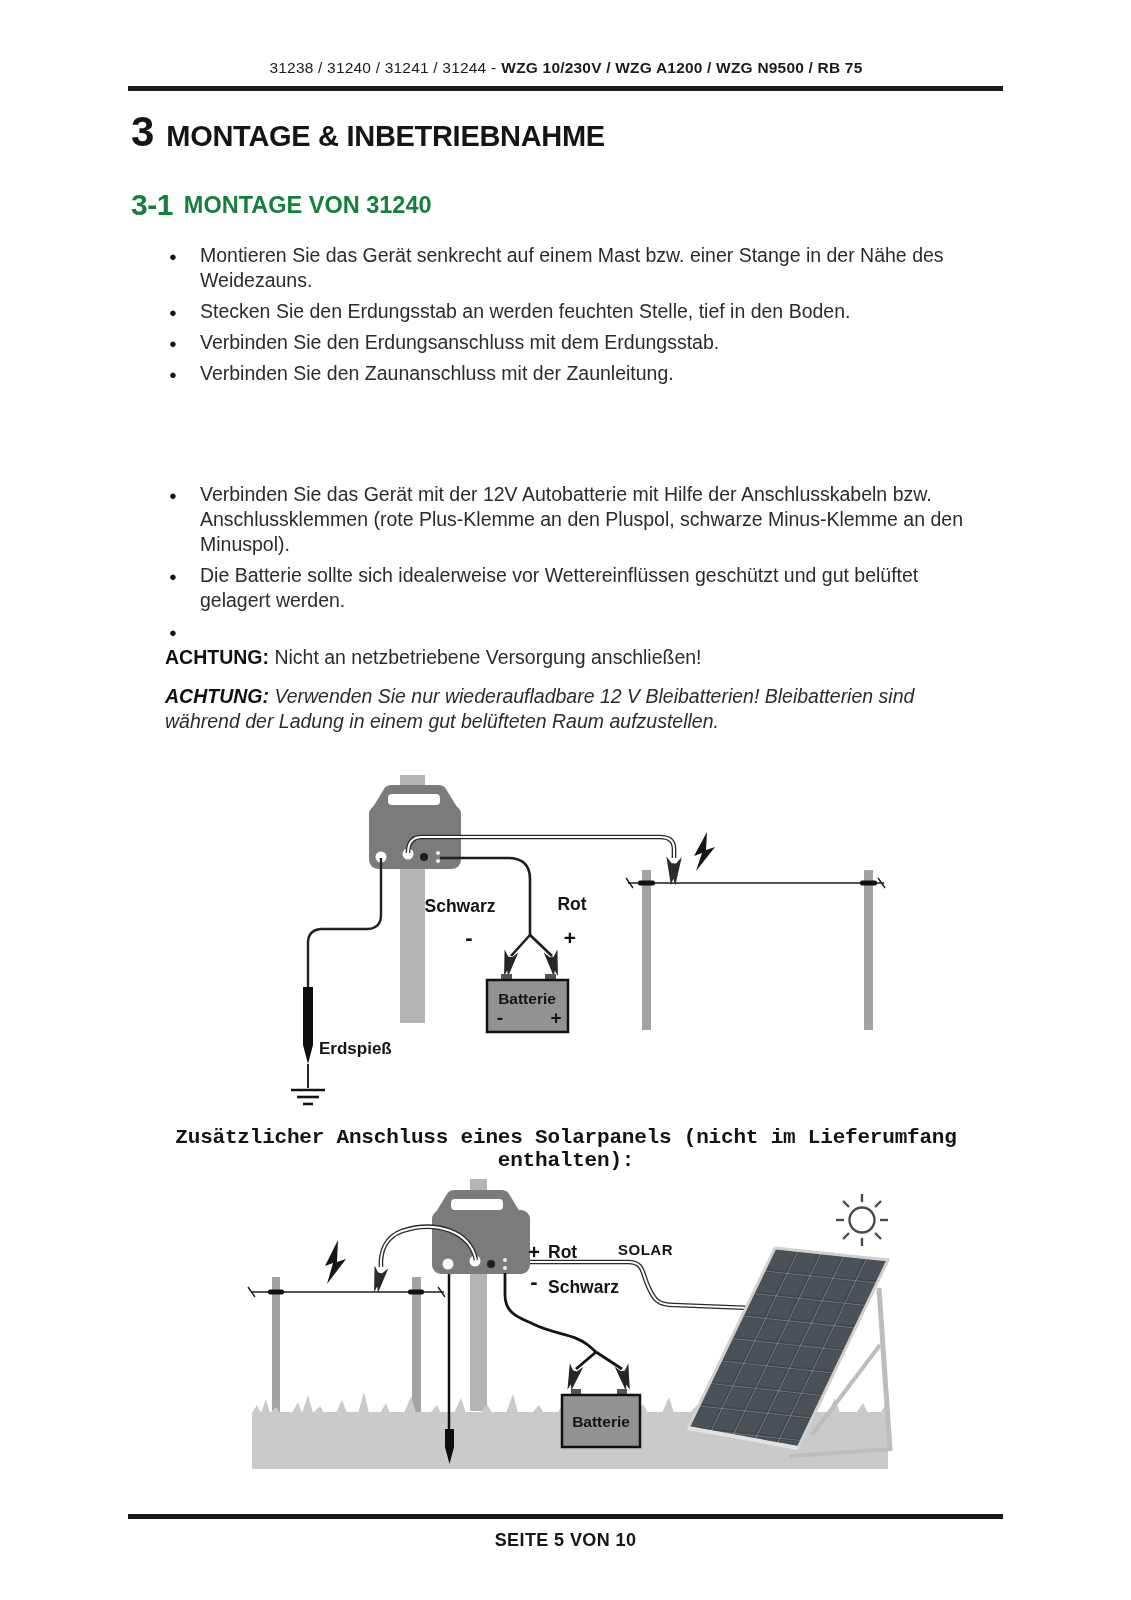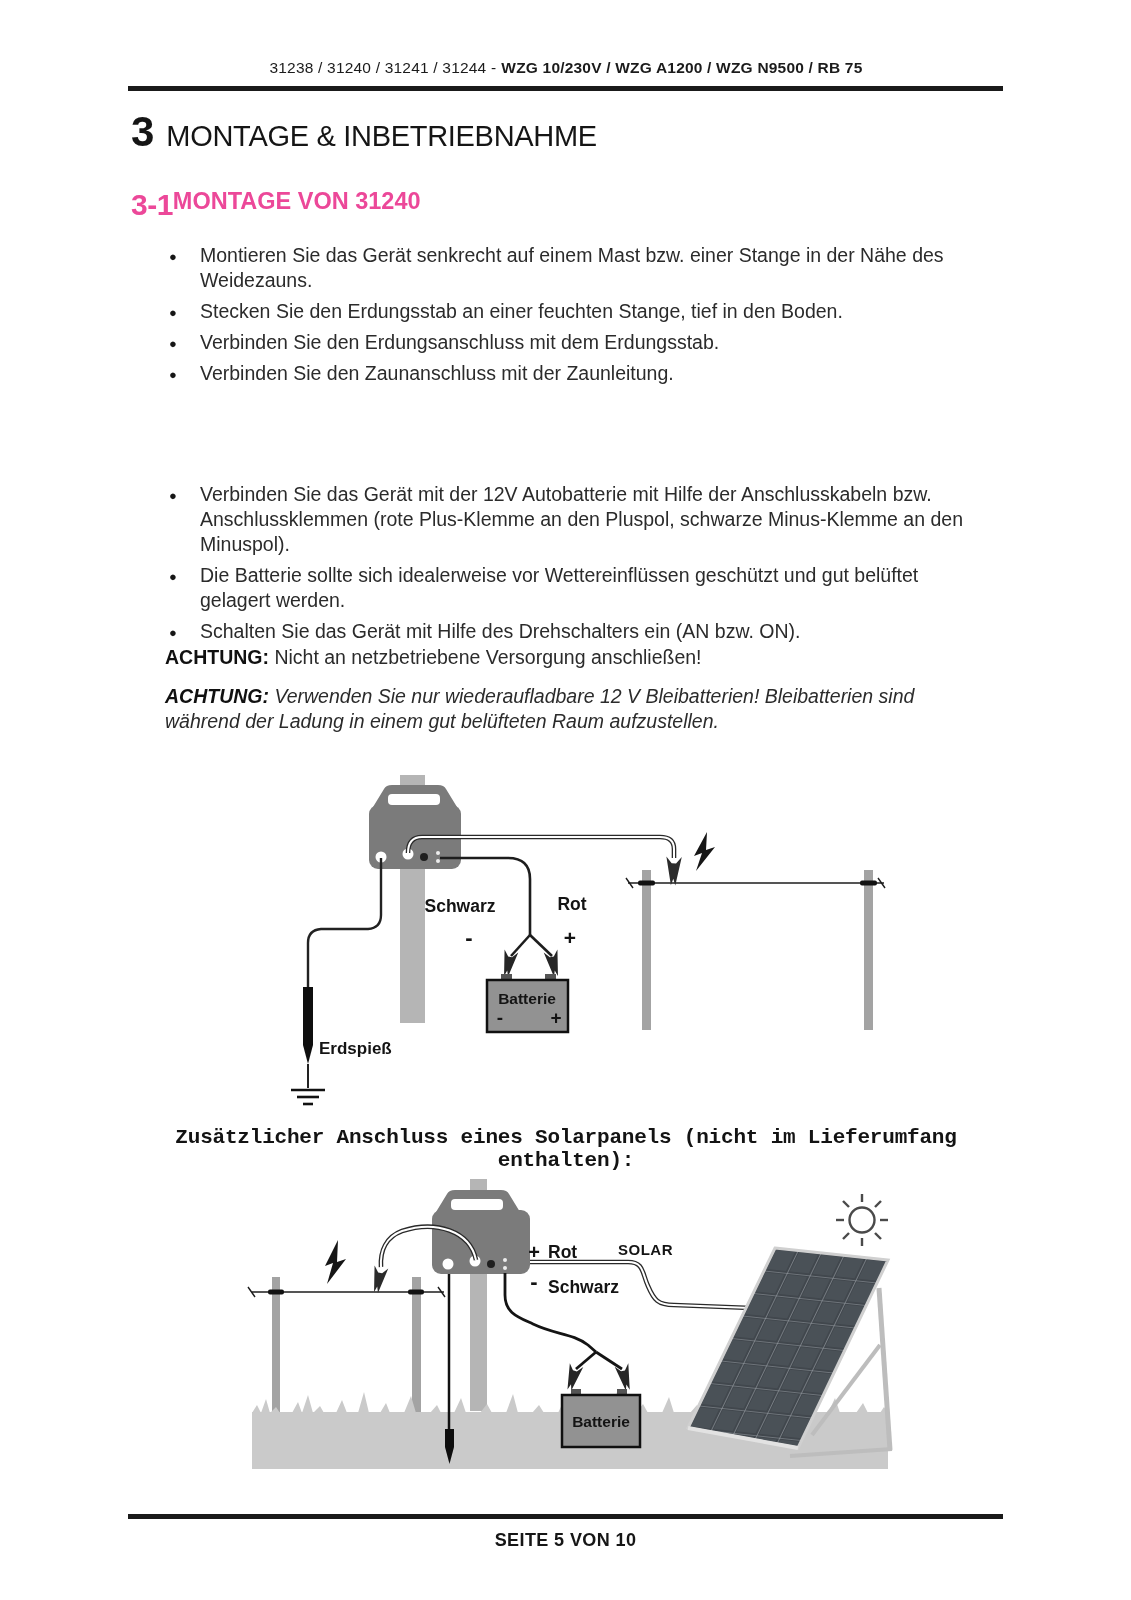--- a/index.html
+++ b/index.html
@@ -11,23 +11,23 @@
          color:#1b1b1b; letter-spacing:0.2px; }
   .hdr .models { margin-right:5px; }
   .hdr b { font-weight:bold; }
 
   .rule { left:128px; width:875px; height:5px; background:#1a1a1a; }
   .rule-top { top:86px; }
   .rule-bot { top:1514px; }
 
   .title { top:108px; left:131px; display:flex; align-items:baseline; gap:13px; color:#151515; }
   .title .num { font-size:42px; font-weight:bold; letter-spacing:-1px; }
-  .title .txt { font-size:29px; font-weight:normal; letter-spacing:-0.3px;text-align:right; }
-
-  .sect { top:188px; left:131px; display:flex; align-items:flex-start; color:#ec4899; }
+  .title .txt { font-size:29px; font-weight:bold; letter-spacing:-0.3px;text-align:right; }
+
+  .sect { top:188px; left:131px; display:flex; align-items:center; gap:11px; color:#15803d; }
   .sect .num { font-size:30px; font-weight:bold; letter-spacing:-0.5px; }
   .sect .txt { font-size:23.5px; font-weight:bold; }
 
   .blist { list-style:none; margin:0; padding:0; font-size:19.5px; line-height:25px; color:#2b2b2b; }
   .blist li { position:relative; padding-left:35px; margin-bottom:6px; }
   .blist .dot { position:absolute; left:4px; top:1px; font-size:13px; color:#161616; }
   .l1 { top:243px; left:165px; width:795px; }
   .l2 { top:482px; left:165px; width:805px; }
 
   .warn { margin:0; font-size:19.5px; line-height:24.5px; color:#2b2b2b; }
@@ -63,30 +63,30 @@
     <span class="txt">MONTAGE &amp; INBETRIEBNAHME</span>
   </div>
 
   <div class="abs sect">
     <span class="num">3-1</span>
     <span class="txt">MONTAGE VON 31240</span>
   </div>
 
   <ul class="abs blist l1">
     <li><span class="dot">●</span><span>Montieren Sie das Gerät senkrecht auf einem Mast bzw. einer Stange in der Nähe des Weidezauns.</span></li>
-    <li><span class="dot">●</span><span>Stecken Sie den Erdungsstab an einer feuchten Stange, tief in den Boden.</span></li>
+    <li><span class="dot">●</span><span>Stecken Sie den Erdungsstab an werden feuchten Stelle, tief in den Boden.</span></li>
     <li><span class="dot">●</span><span>Verbinden Sie den Erdungsanschluss mit dem Erdungsstab.</span></li>
     <li><span class="dot">●</span><span>Verbinden Sie den Zaunanschluss mit der Zaunleitung.</span></li>
   </ul>
 
 
   <ul class="abs blist l2">
     <li><span class="dot">●</span><span>Verbinden Sie das Gerät mit der 12V Autobatterie mit Hilfe der Anschlusskabeln bzw. Anschlussklemmen (rote Plus-Klemme an den Pluspol, schwarze Minus-Klemme an den Minuspol).</span></li>
     <li><span class="dot">●</span><span>Die Batterie sollte sich idealerweise vor Wettereinflüssen geschützt und gut belüftet gelagert werden.</span></li>
-    <li><span class="dot">●</span><span>Schalten Sie das Gerät mit Hilfe des Drehschalters ein (AN bzw. ON).</span></li>
+    <li><span class="dot">●</span></li>
   </ul>
 
   <p class="abs warn w2">
     <b>ACHTUNG:</b> <span>Nicht an netzbetriebene Versorgung anschließen!</span>
   </p>
   <p class="abs warn w3">
     <b>ACHTUNG:</b> <span>Verwenden Sie nur wiederaufladbare 12 V Bleibatterien! Bleibatterien sind während der Ladung in einem gut belüfteten Raum aufzustellen.</span>
   </p>
 
   <div class="abs d1">

